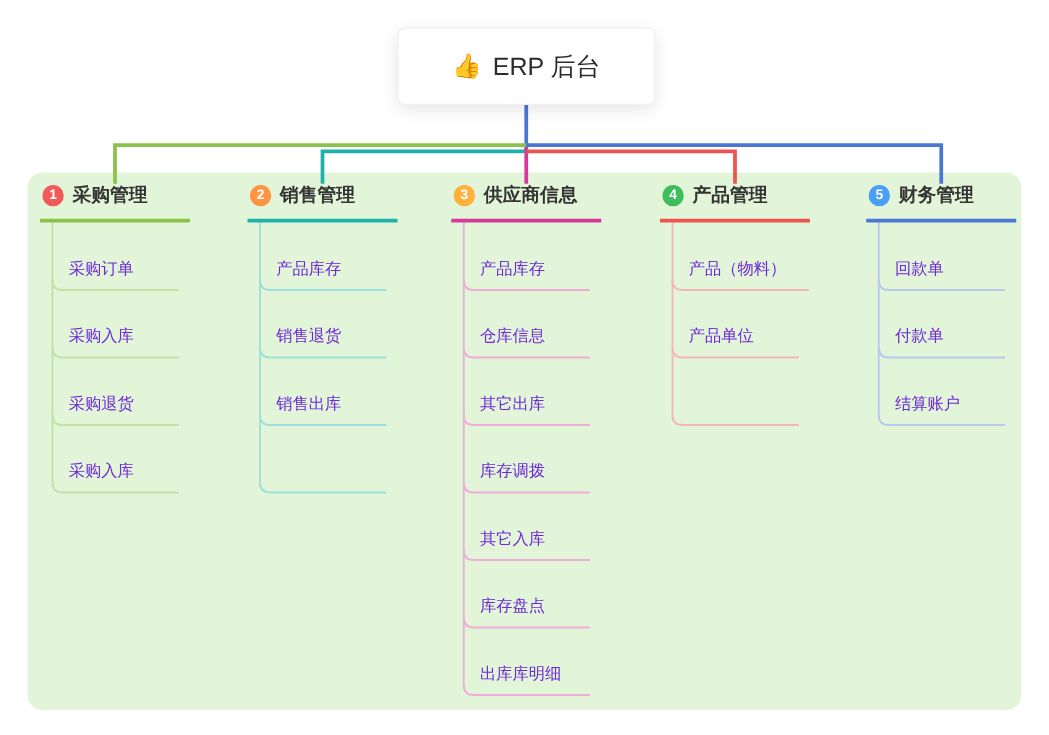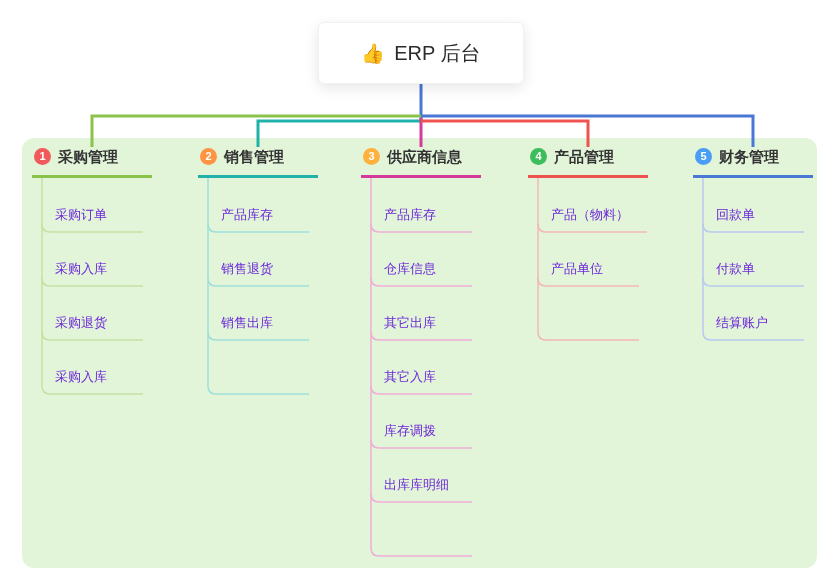--- a/index.html
+++ b/index.html
@@ -103,22 +103,23 @@
 
   <div class="branch b3">
     <div class="branch-header" style="border-bottom-color: rgb(213, 58, 155);">
       <span class="badge" style="background: rgb(255, 177, 61);">3</span>
       <span>供应商信息</span>
     </div>
     <div class="children">
       <div class="child"><span>产品库存</span></div>
       <div class="child"><span>仓库信息</span></div>
       <div class="child"><span>其它出库</span></div>
+      <div class="child"><span>库存调拨</span></div>
       <div class="child"><span>其它入库</span></div>
-      <div class="child"><span>库存调拨</span></div>
+      <div class="child"><span>库存盘点</span></div>
       <div class="child"><span>出库库明细</span></div>
     </div>
   </div>
 
   <div class="branch b4">
     <div class="branch-header" style="border-bottom-color: rgb(239, 83, 80);">
       <span class="badge" style="background: rgb(61, 189, 91);">4</span>
       <span>产品管理</span>
     </div>
     <div class="children">

